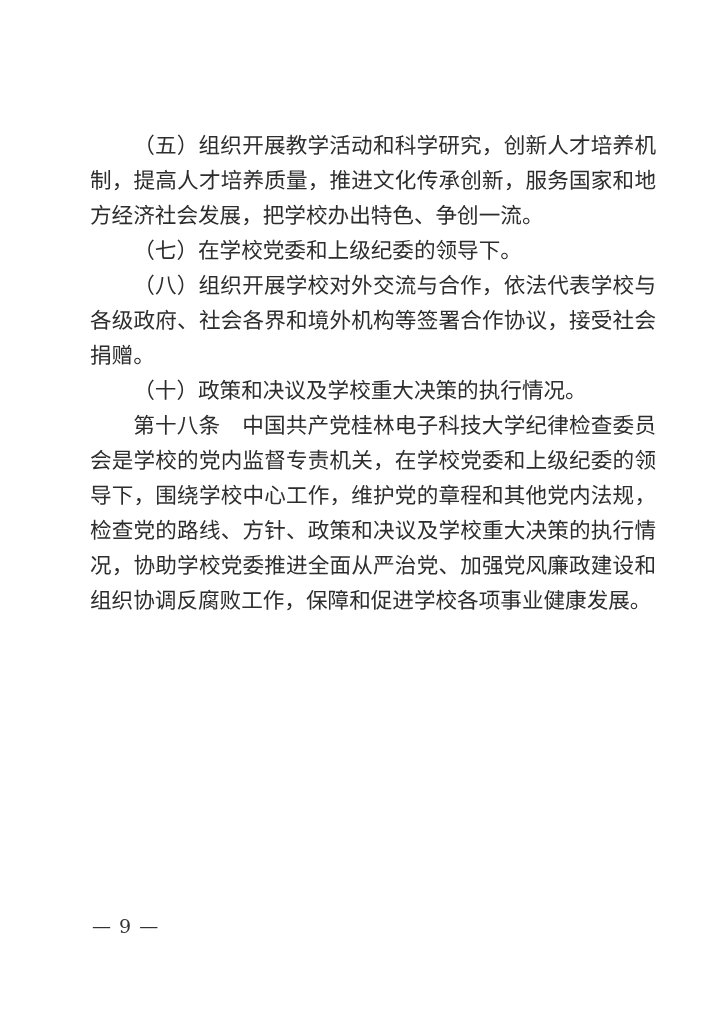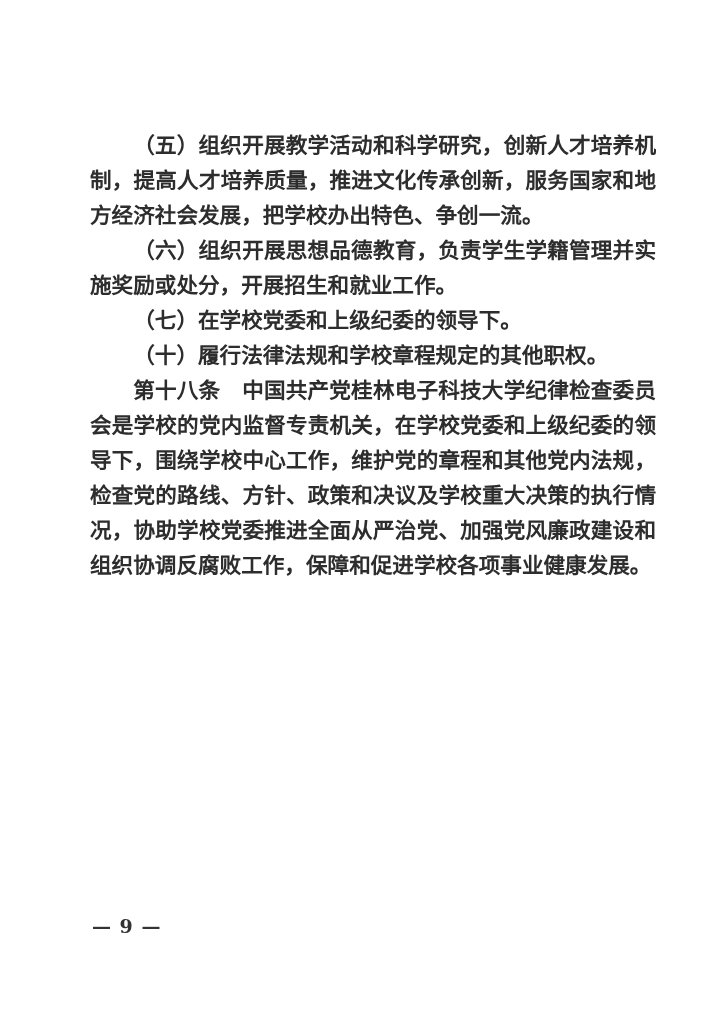--- a/index.html
+++ b/index.html
@@ -10,21 +10,20 @@
     width: 724px;
     height: 1023px;
     background: #ffffff;
     position: relative;
     overflow: hidden;
   }
   .page {
     position: absolute;
     inset: 0;
     background: #ffffff;
-    font-weight: bold;
   }
   .body-text {
     position: absolute;
     left: 90px;
     top: 128px;
     width: 566px;
   }
   .para {
     margin: 0;
     font-family: "DejaVu Serif", "Liberation Serif", serif;
@@ -48,21 +47,21 @@
     color: #333333;
     letter-spacing: 1px;
   }
 </style>
 </head>
 <body>
 
 <div class="page">
   <main class="body-text">
       <p class="para">（五）组织开展教学活动和科学研究，创新人才培养机制，提高人才培养质量，推进文化传承创新，服务国家和地方经济社会发展，把学校办出特色、争创一流。</p>
-      <p class="para">（六）组织开展思想品德教育，负责学生学籍管理并实施奖励或处分，开展招生和就业工作。</p>
       <p class="para">（七）在学校党委和上级纪委的领导下。</p>
-      <p class="para">（十）履行法律法规和学校章程规定的其他职权。</p>
+      <p class="para">（八）组织开展学校对外交流与合作，依法代表学校与各级政府、社会各界和境外机构等签署合作协议，接受社会捐赠。</p>
+      <p class="para">（十）政策和决议及学校重大决策的执行情况。</p>
       <p class="para">第十八条　中国共产党桂林电子科技大学纪律检查委员会是学校的党内监督专责机关，在学校党委和上级纪委的领导下，围绕学校中心工作，维护党的章程和其他党内法规，检查党的路线、方针、政策和决议及学校重大决策的执行情况，协助学校党委推进全面从严治党、加强党风廉政建设和组织协调反腐败工作，保障和促进学校各项事业健康发展。</p>
     </main>
   <footer class="page-footer">
     <span class="page-number">— 9 —</span>
   </footer>
 </div>
 
 </body></html>

